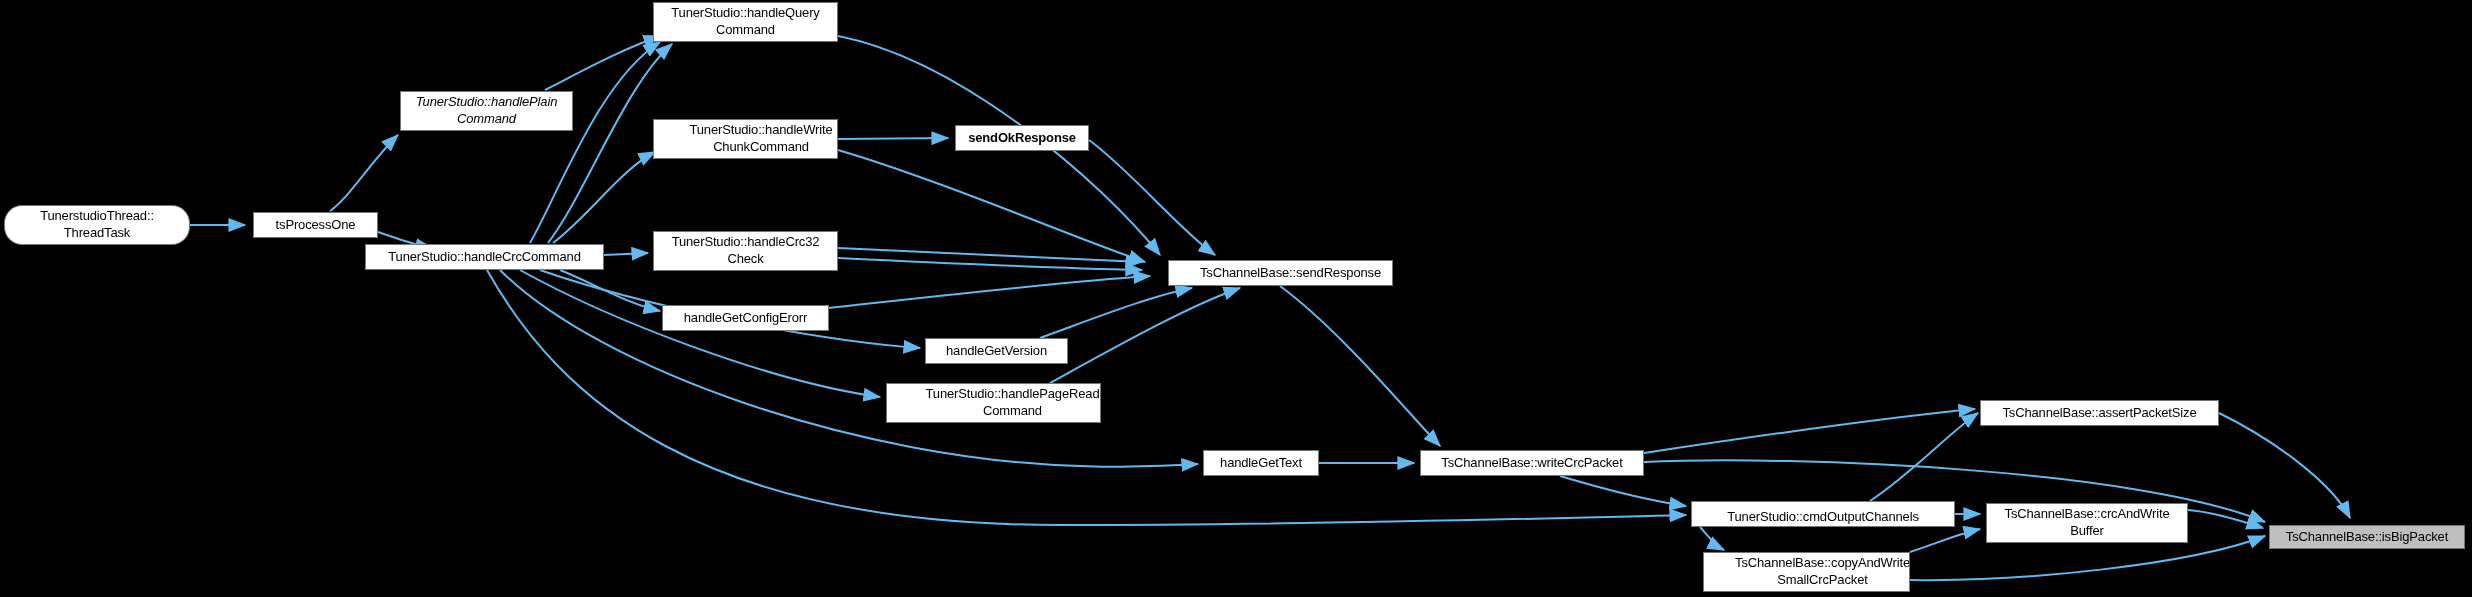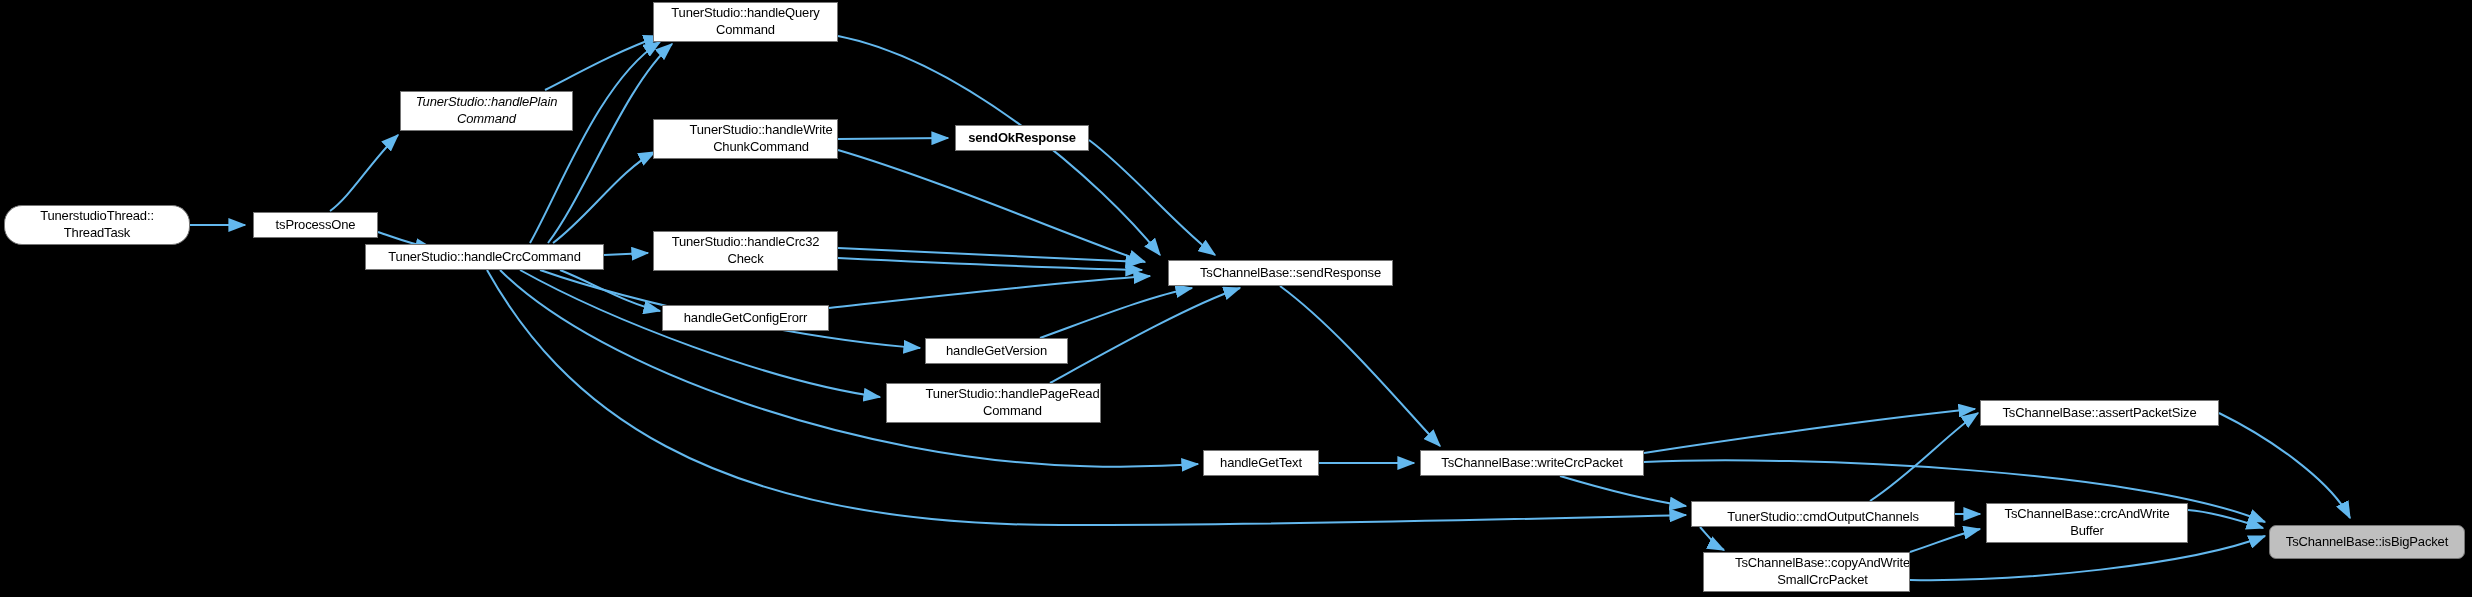--- a/index.html
+++ b/index.html
@@ -113,15 +113,15 @@
 Command</span></div>
       <div class="node-box" style="left: 1168px; top: 260px; width: 225px; height: 26px; padding-left: 20px;"><span class="node-label">TsChannelBase::sendResponse</span></div>
       <div class="node-box" style="left: 1203px; top: 450px; width: 116px; height: 26px;"><span class="node-label">handleGetText</span></div>
       <div class="node-box" style="left: 1420px; top: 450px; width: 224px; height: 26px;"><span class="node-label">TsChannelBase::writeCrcPacket</span></div>
       <div class="node-box" style="left: 1980px; top: 400px; width: 239px; height: 26px;"><span class="node-label">TsChannelBase::assertPacketSize</span></div>
       <div class="node-box" style="left: 1691px; top: 501px; width: 264px; height: 26px; align-items: flex-end;"><span class="node-label">TunerStudio::cmdOutputChannels</span></div>
       <div class="node-box" style="left: 1986px; top: 503px; width: 202px; height: 40px;"><span class="node-label">TsChannelBase::crcAndWrite
 Buffer</span></div>
       <div class="node-box" style="left: 1703px; top: 552px; width: 207px; height: 40px; padding-left: 32px;"><span class="node-label">TsChannelBase::copyAndWrite
 SmallCrcPacket</span></div>
-      <div class="node-box focus" style="left: 2269px; top: 525px; width: 196px; height: 34px; border-radius: 7px;"><span class="node-label">TsChannelBase::isBigPacket</span></div>
+      <div class="node-box focus" style="left: 2269px; top: 525px; width: 196px; height: 24px;"><span class="node-label">TsChannelBase::isBigPacket</span></div>
     </div>
 </div>
 
 </body></html>

